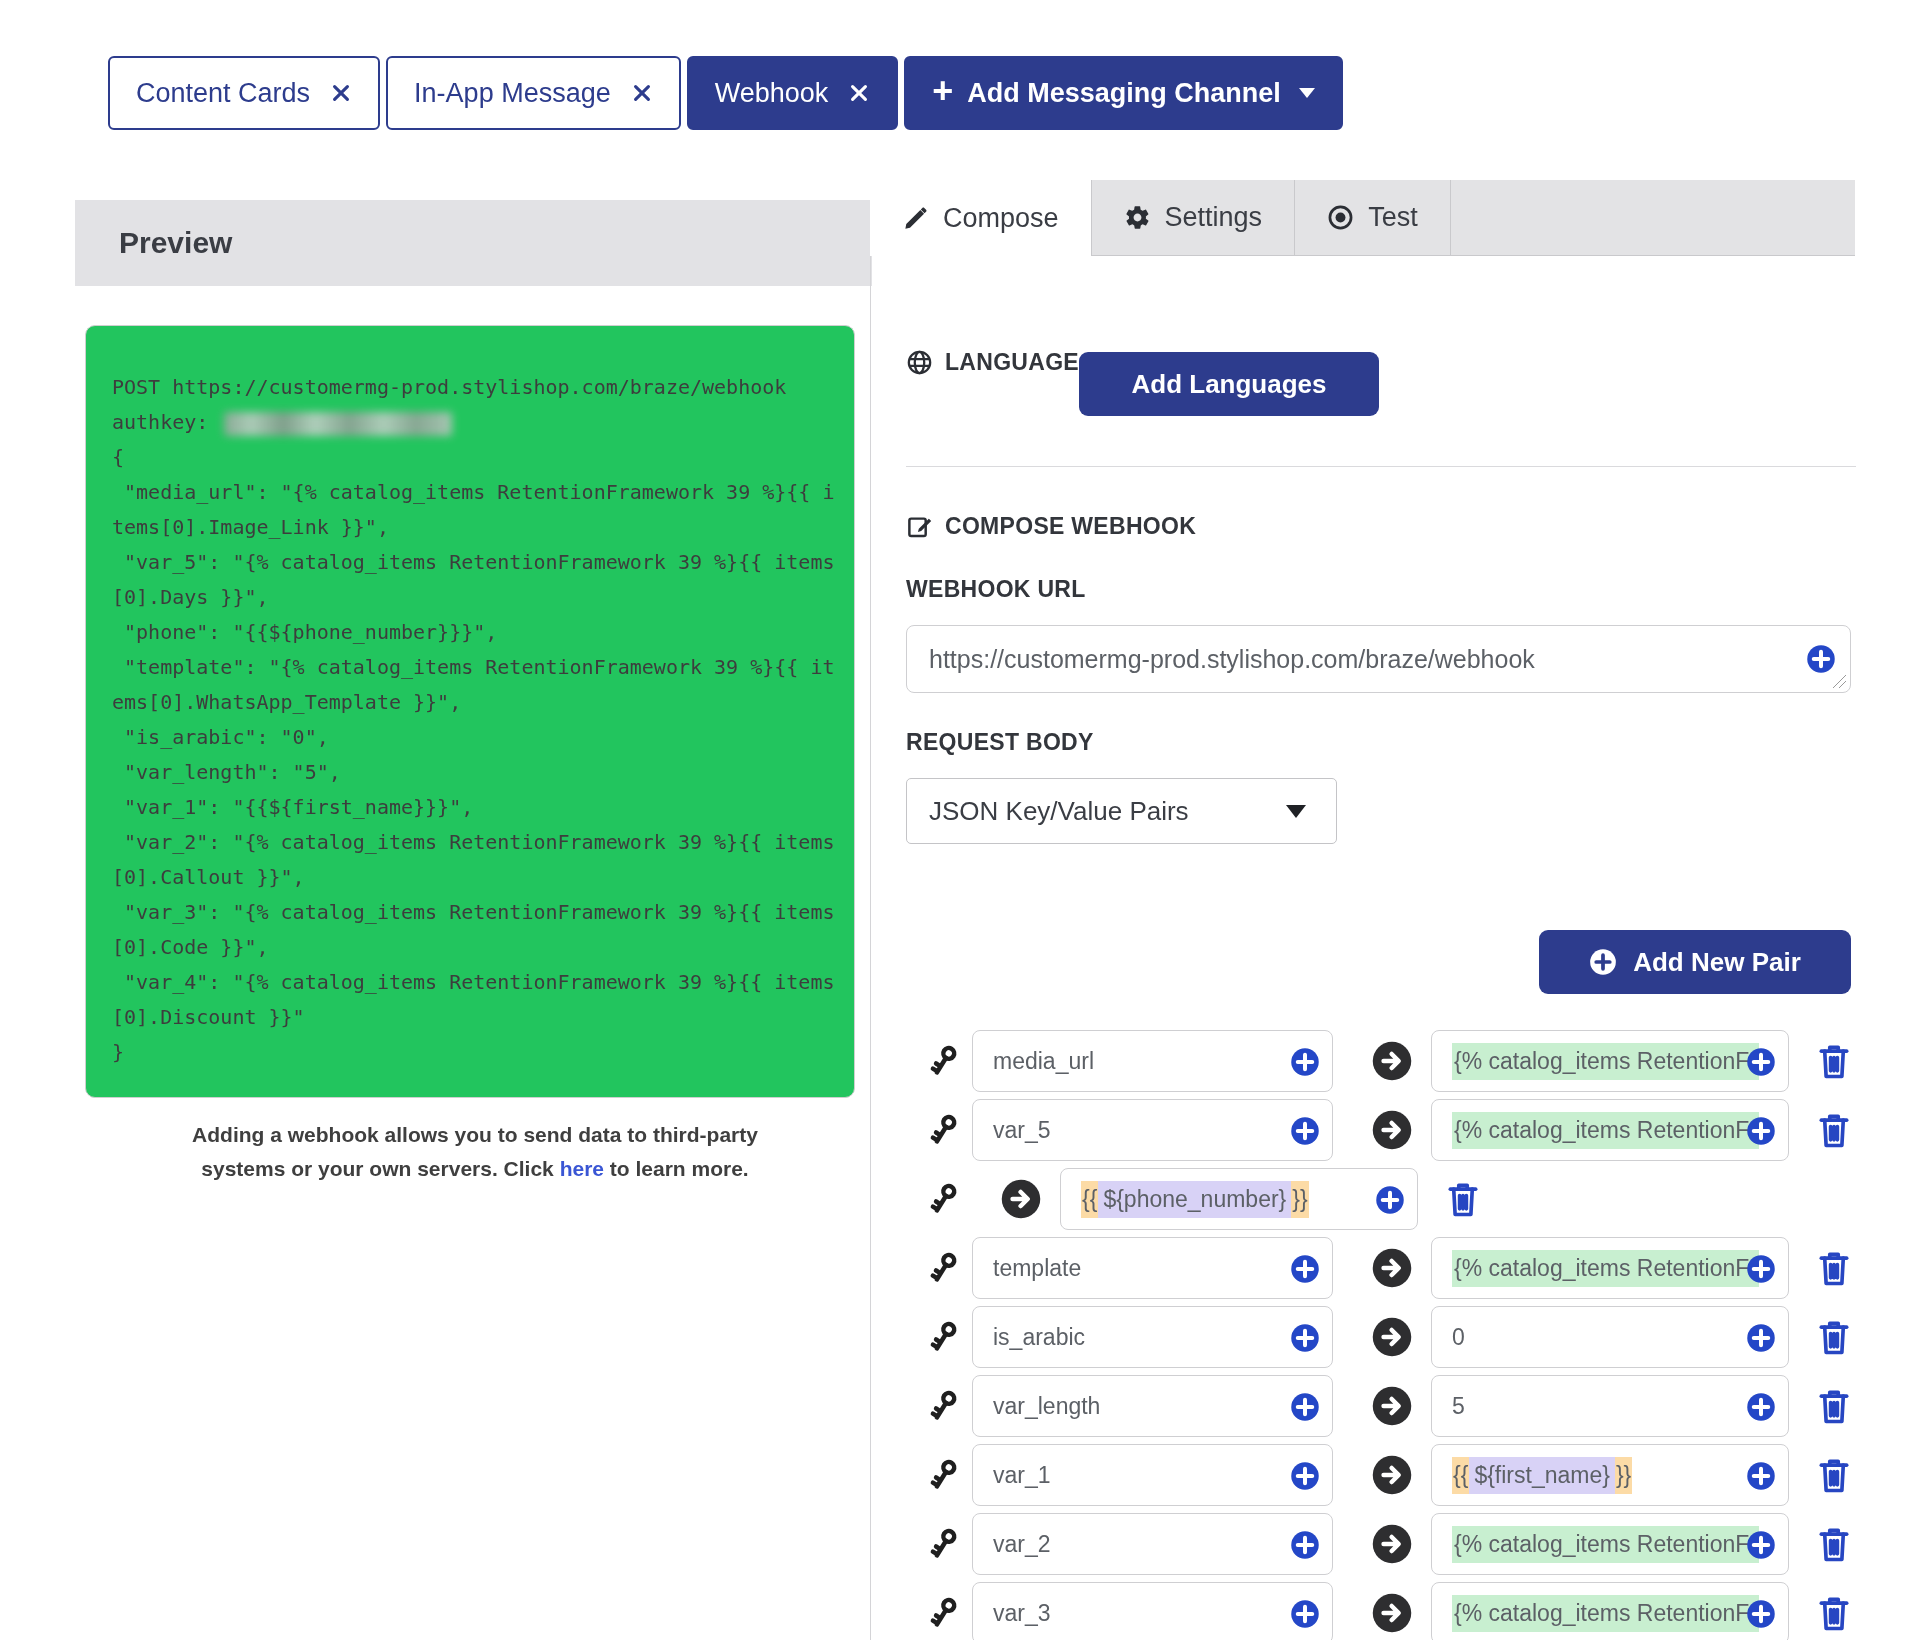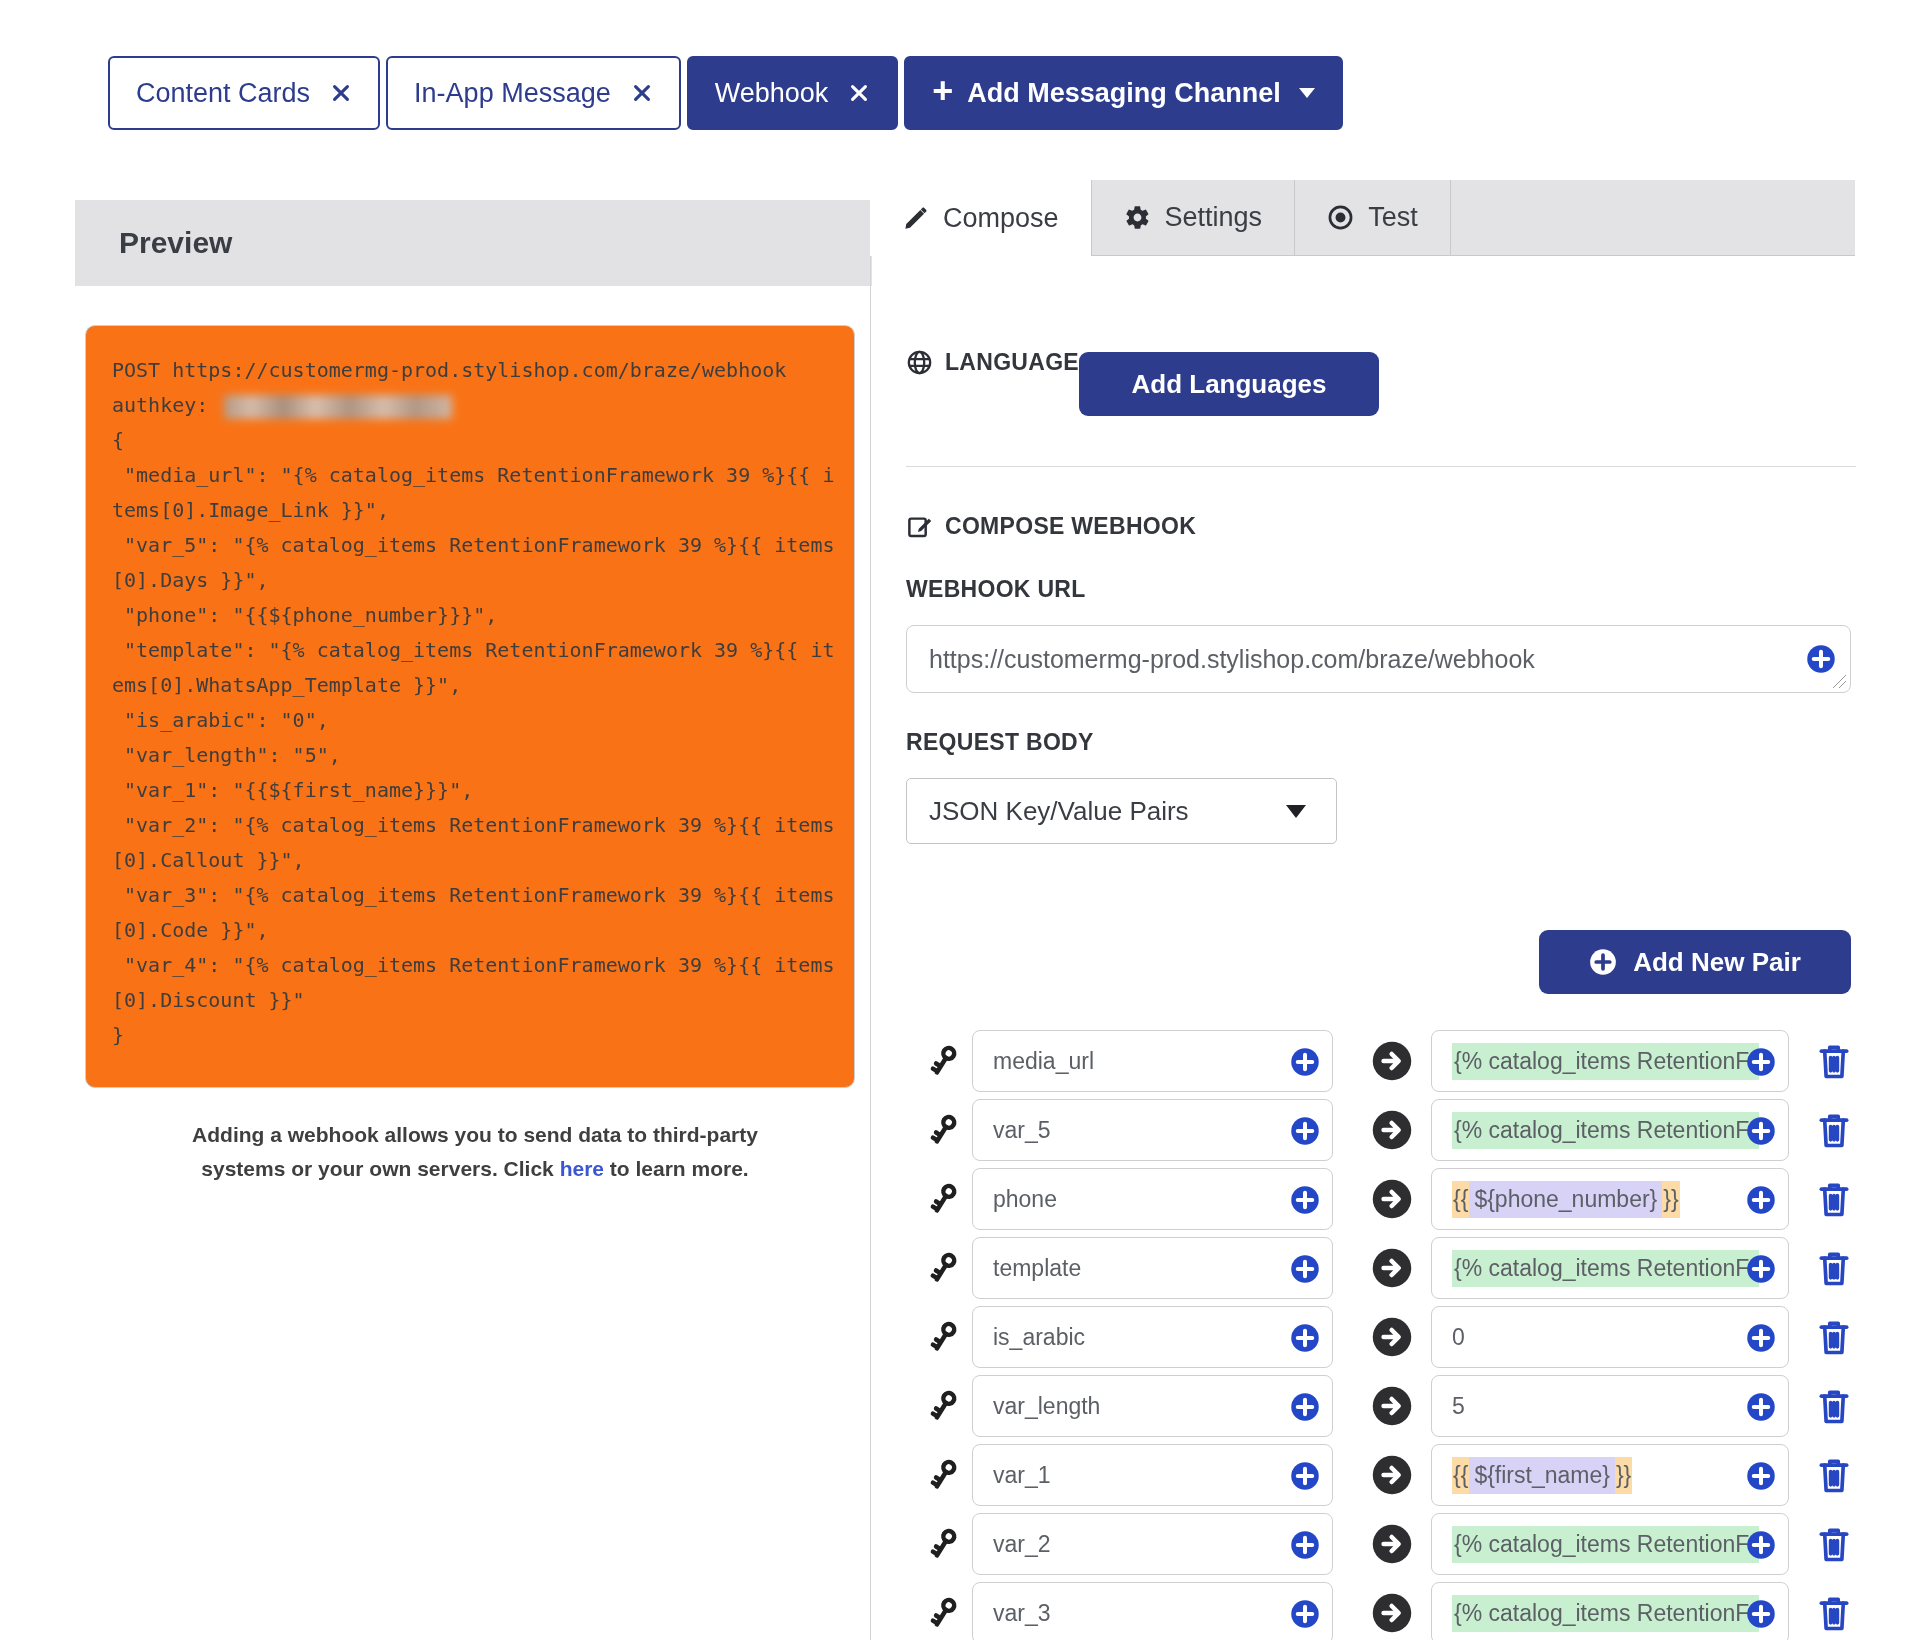--- a/index.html
+++ b/index.html
@@ -18,22 +18,22 @@
     font-size:27px; font-weight:700; cursor:pointer; }
   .plus-glyph { font-size:36px; font-weight:700; line-height:1; margin-top:-4px; }
   .caret-down-white { width:0; height:0; border-left:8px solid transparent;
     border-right:8px solid transparent; border-top:10px solid #fff; margin-left:4px; }
 
   
   .preview-header { position:absolute; left:75px; top:200px; width:797px; height:86px;
     background:#e2e2e5; display:flex; align-items:center; padding-left:44px;
     font-size:30px; font-weight:700; color:#3a3d44; }
   .code-box { position:absolute; left:85px; top:325px; width:770px; min-height:763px;
-    background:#f97316; border:1px solid #cfcfcf; border-radius:10px;
-    padding:27px 10px 27px 26px;
+    background:#22c55e; border:1px solid #cfcfcf; border-radius:10px;
+    padding:44px 10px 27px 26px;
     font-family:"DejaVu Sans Mono", monospace; font-size:20px; line-height:35px;
     color:#3d3d3d; white-space:pre; overflow:hidden; }
   .redacted-chip { display:inline-block; width:228px; height:24px; vertical-align:middle;
     border-radius:3px; margin-left:4px;
     background:linear-gradient(90deg,#a3a3a3,#cdcdcd 12%,#969696 26%,#d2d2d2 40%,#9c9c9c 55%,#cfcfcf 70%,#a0a0a0 84%,#c7c7c7);
     filter:blur(4px); opacity:.8; }
   .preview-note { position:absolute; left:155px; top:1118px; width:640px; text-align:center;
     font-size:21px; font-weight:700; color:#3f3f3f; line-height:34px; }
   .preview-note a { color:#3a56d4; text-decoration:none; cursor:pointer; }
 
@@ -312,29 +312,20 @@
   </div>
         <div class="pair-row">
     <span class="key-ic">
       <svg viewBox="0 0 24 24">
               <g transform="rotate(32 12 12)" fill="none" stroke="#1f1f1f" stroke-width="3" stroke-linecap="round">
                 <circle cx="12" cy="6" r="3.6"></circle>
                 <path d="M12 9.6V21M12 16.2H8.4M12 20.2H8.4"></path>
               </g>
             </svg>
     </span>
-    <div class="kv-input key-input">
-      <span>phone</span>
-      <span class="plus-circle">
-        <svg viewBox="0 0 24 24">
-                <circle cx="12" cy="12" r="11" fill="#2447c7"></circle>
-                <path d="M12 6.2v11.6M6.2 12h11.6" stroke="#fff" stroke-width="3.2" stroke-linecap="round"></path>
-              </svg>
-      </span>
-    </div>
     <span class="arrow-ic">
       <svg viewBox="0 0 24 24">
               <circle cx="12" cy="12" r="11" fill="#2e2e30"></circle>
               <path d="M7.2 12h8.2M11.8 8l4 4-4 4" fill="none" stroke="#fff" stroke-width="2.6" stroke-linecap="round" stroke-linejoin="round"></path>
             </svg>
     </span>
     <div class="kv-input value-input">
       <span class="vparts"><span class="hl-orange">{{</span><span class="hl-purple">${phone_number}</span><span class="hl-orange">}}</span></span>
       <span class="plus-circle">
         <svg viewBox="0 0 24 24">

